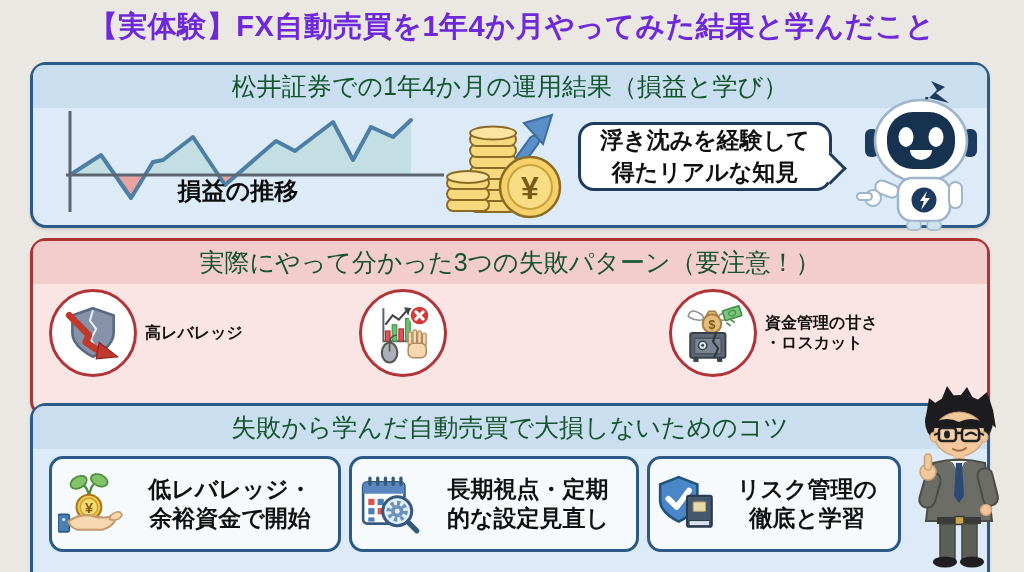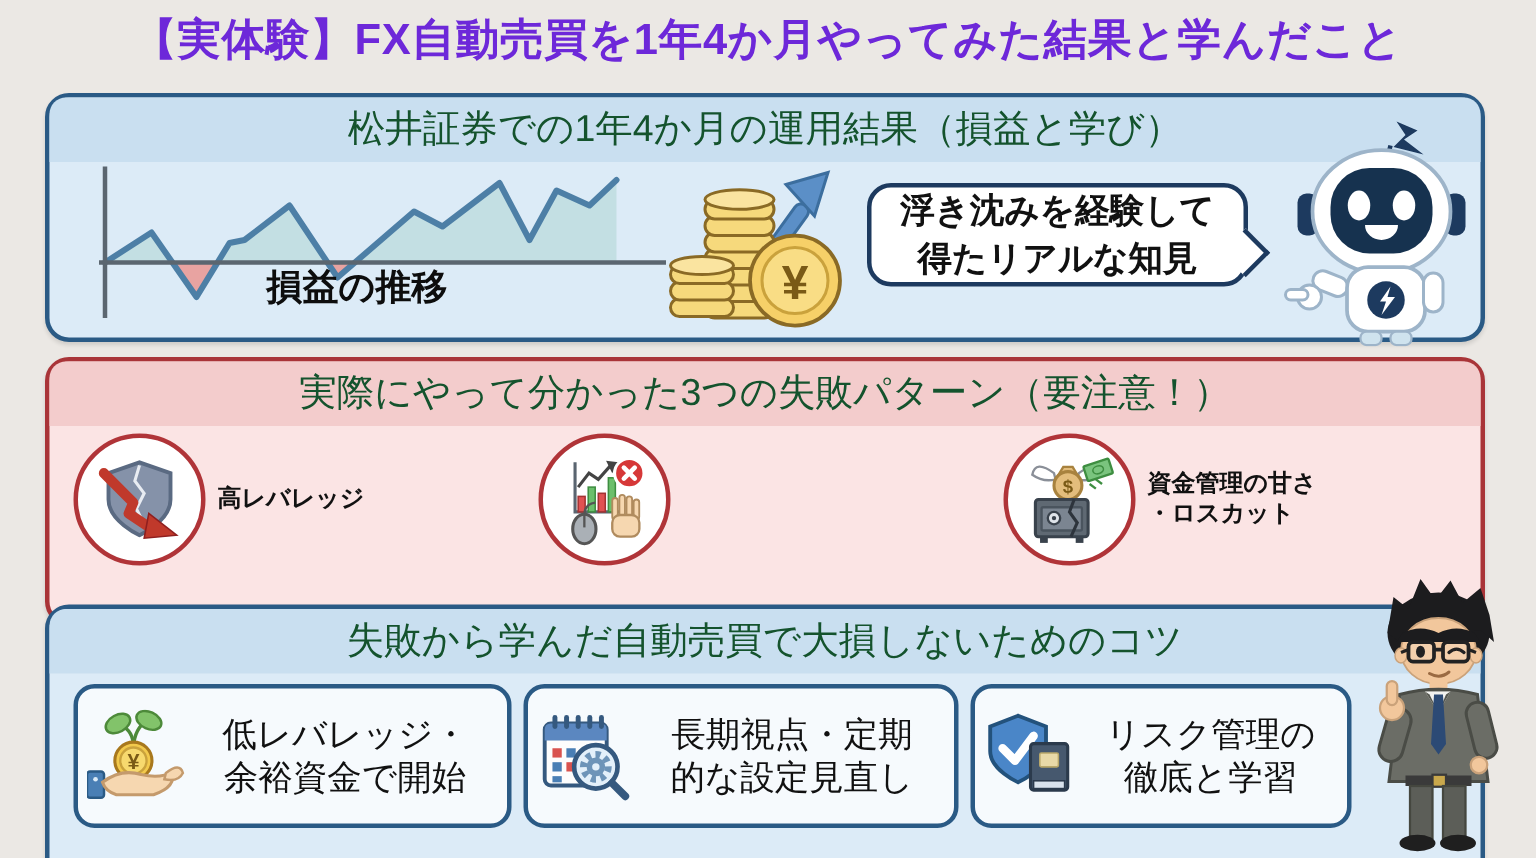--- a/index.html
+++ b/index.html
@@ -62,21 +62,21 @@
 
   
   .tip-card{
     position:absolute;top:50px;height:96px;background:#f6fafd;
     border:3px solid #2a5a85;border-radius:14px;box-sizing:border-box;
     display:flex;align-items:center;padding:0 6px;gap:4px;
   }
   #tip1{left:16px;width:292px;}
   #tip2{left:316px;width:290px;}
   #tip3{left:614px;width:254px;}
-  .tip-text{flex:1;text-align:center;font-size:23px;font-weight:normal;line-height:1.28;}
+  .tip-text{flex:1;text-align:center;font-size:23px;font-weight:bold;line-height:1.28;}
 
   .businessman{position:absolute;left:903px;top:382px;z-index:6;}
 </style>
 </head>
 <body>
 
 <div class="title">【実体験】FX自動売買を1年4か月やってみた結果と学んだこと</div>
 
 <div class="section blue" id="results">
   <div class="section-header">松井証券での1年4か月の運用結果（損益と学び）</div>

